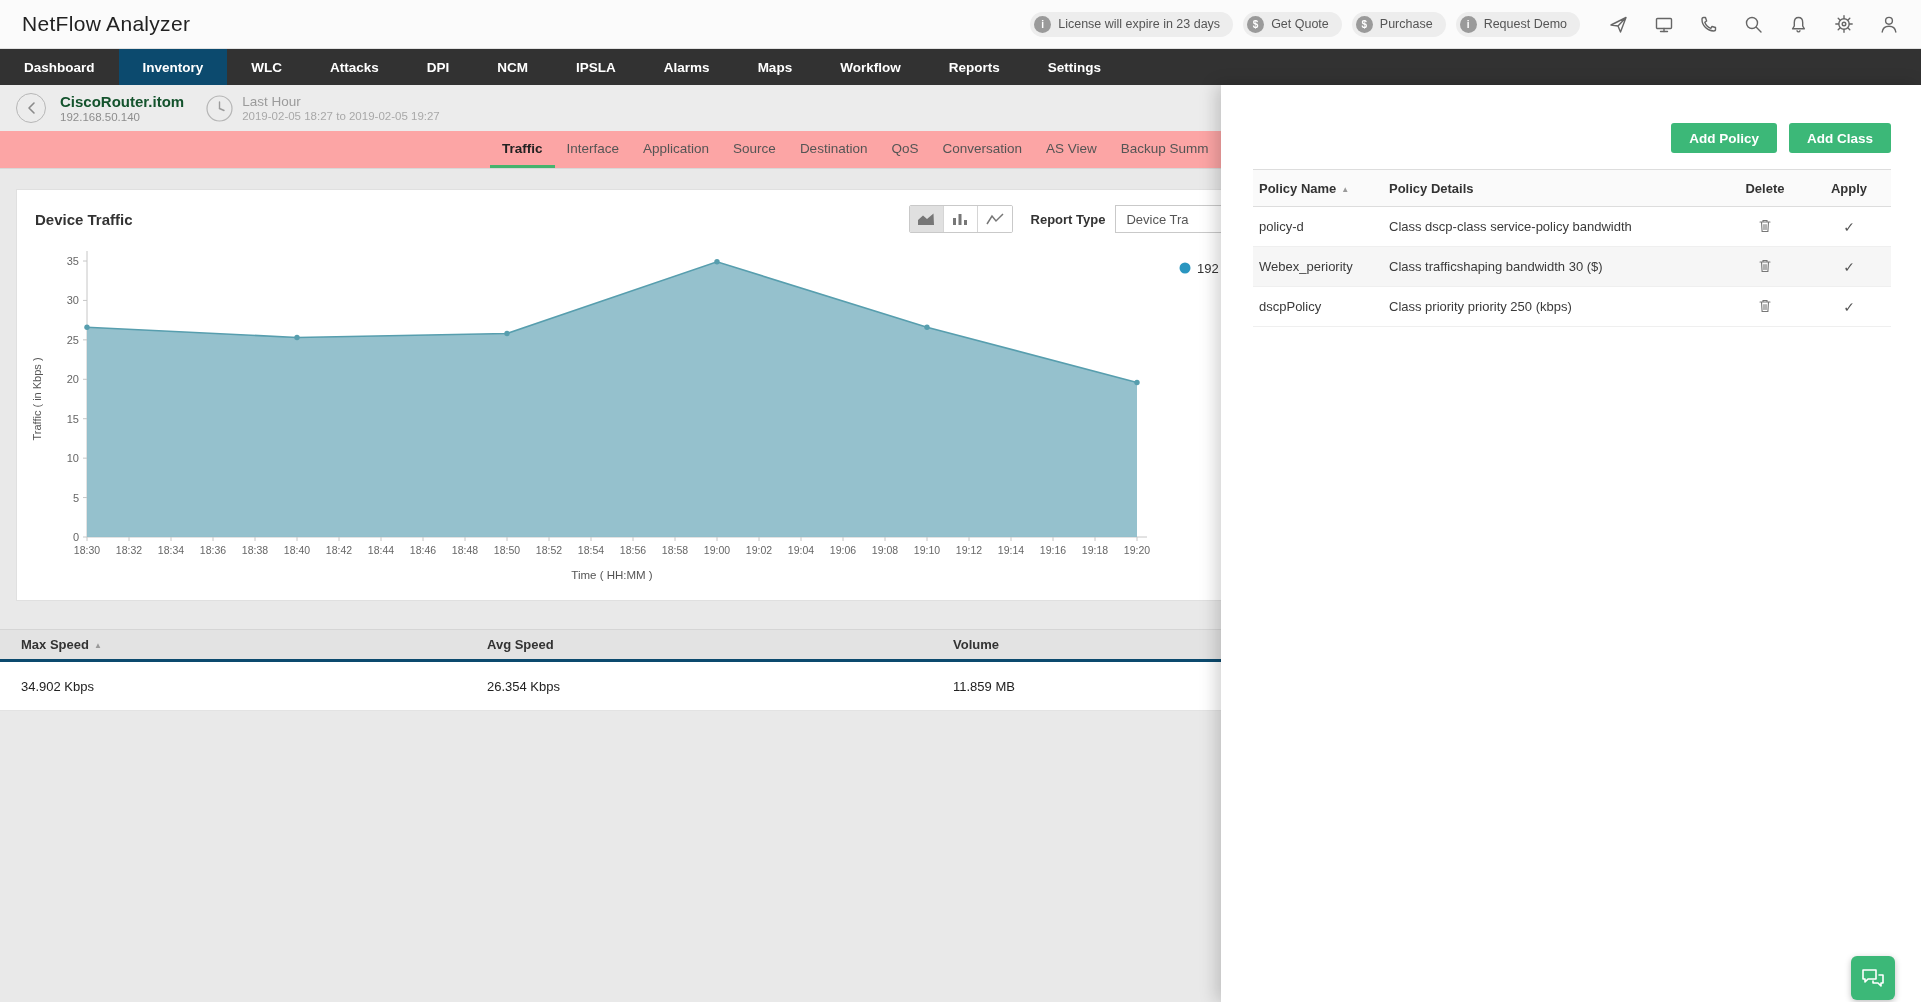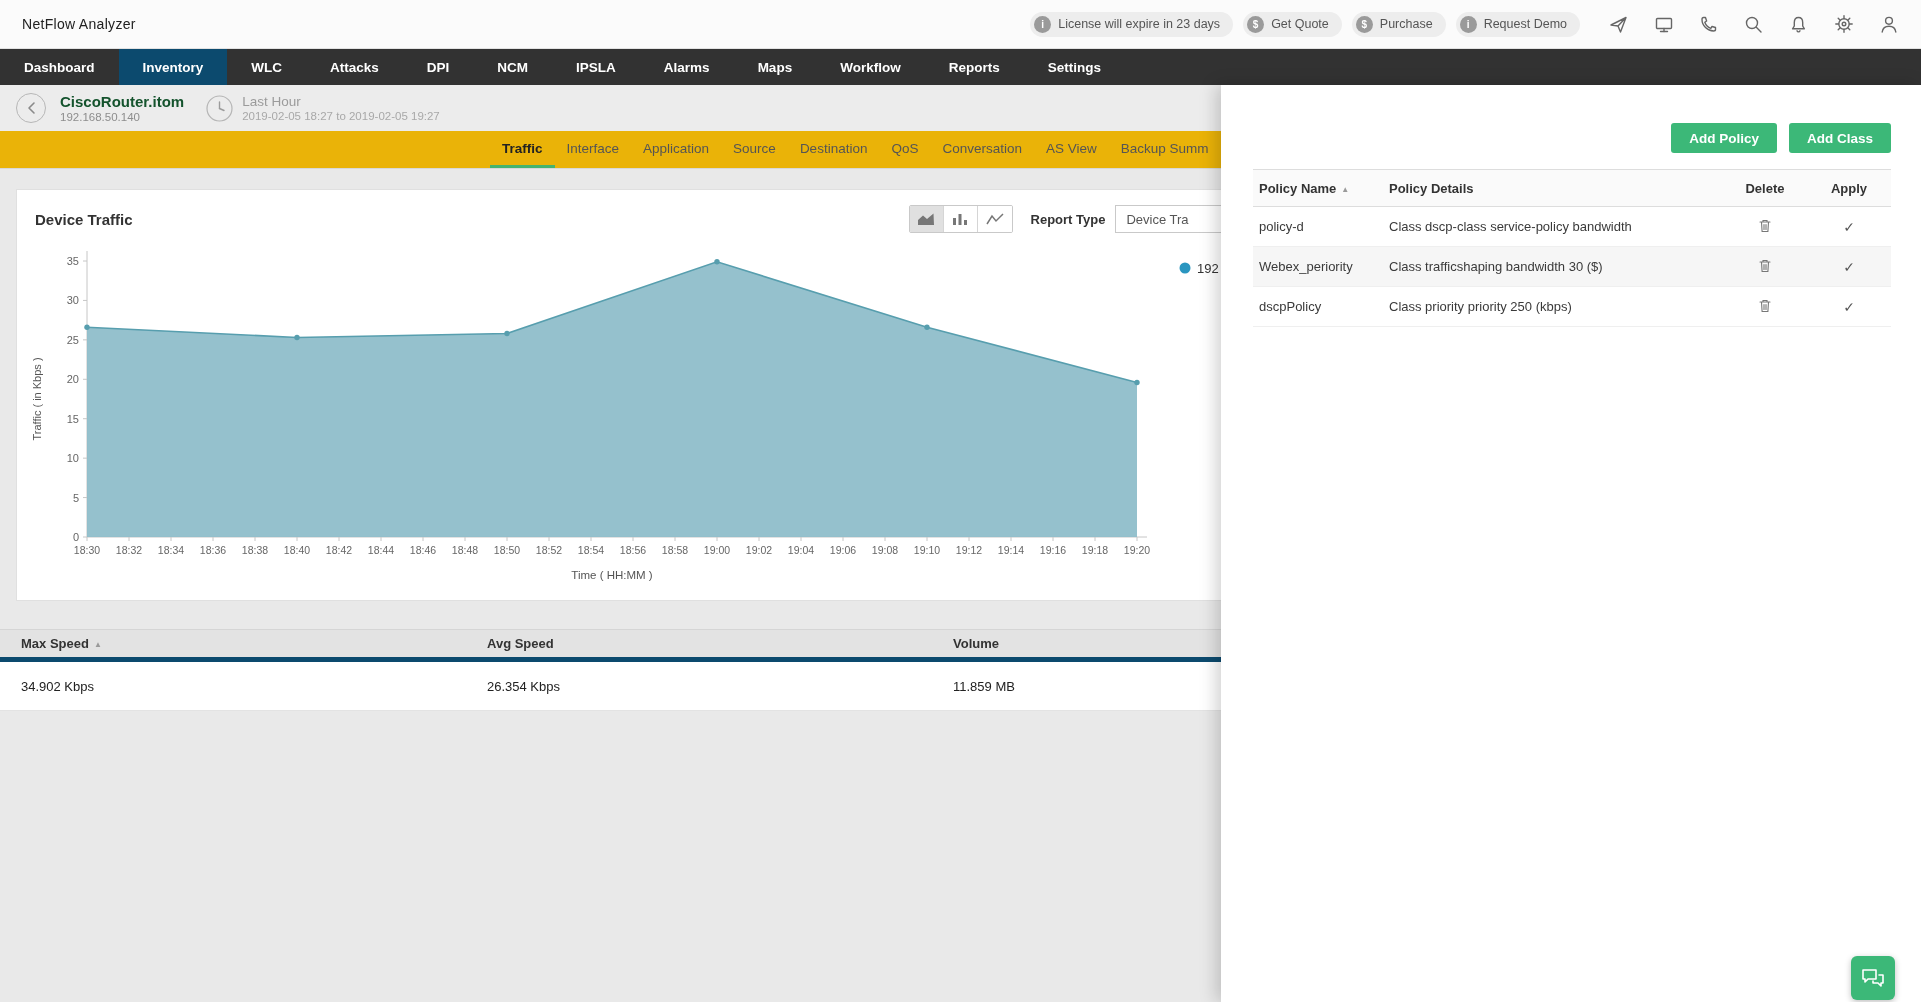--- a/index.html
+++ b/index.html
@@ -2,21 +2,21 @@
 <html><head>
 <meta charset="utf-8">
 <style>
   * { margin:0; padding:0; box-sizing:border-box; }
   html,body { width:1921px; height:1002px; overflow:hidden; }
   body { font-family:"Liberation Sans", sans-serif; background:#e9e9e9; position:relative; color:#333; }
 
   
   .topbar { height:49px; background:#fbfbfb; border-bottom:1px solid #e2e2e2;
             display:flex; align-items:center; justify-content:space-between; padding:0 22px; }
-  .app-title { font-size:14px; color:#222; letter-spacing:.3px; }
+  .app-title { font-size:21px; color:#222; letter-spacing:.3px; }
   .topbar-right { display:flex; align-items:center; gap:28px; }
   .pills { display:flex; gap:10px; }
   .pill { height:25px; background:#ededed; border-radius:13px; display:flex; align-items:center;
           gap:7px; padding:0 13px 0 4px; font-size:12.5px; color:#555; white-space:nowrap; }
   .pill-icon { width:17px; height:17px; border-radius:50%; background:#9a9a9a; color:#fff;
                font-size:10px; font-weight:bold; display:flex; align-items:center; justify-content:center; }
   .topbar-icons { display:flex; align-items:center; gap:24px; }
   .tb-icon { width:21px; height:21px; display:flex; align-items:center; justify-content:center; cursor:pointer; }
   .tb-icon svg { stroke:#666; fill:none; stroke-width:1.4; stroke-linecap:round; stroke-linejoin:round; }
 
@@ -30,21 +30,21 @@
   .device-bar { height:46px; background:#ececec; display:flex; align-items:center; padding:0 16px; gap:14px; }
   .back-btn { width:30px; height:30px; border-radius:50%; border:1px solid #b7b7b7; background:transparent;
               display:flex; align-items:center; justify-content:center; cursor:pointer; flex:none; }
   .device-info .name { font-size:15px; font-weight:bold; color:#14532d; line-height:1.2; }
   .device-info .ip { font-size:11.5px; color:#8d8d8d; }
   .time-block { display:flex; align-items:center; gap:9px; margin-left:8px; }
   .time-info .label { font-size:13.5px; color:#9b9b9b; line-height:1.2; }
   .time-info .range { font-size:11.5px; color:#a8a8a8; }
 
   
-  .tabbar { height:38px; background:#eab308; border-bottom:1px solid #d8d8d8;
+  .tabbar { height:38px; background:#fca5a5; border-bottom:1px solid #d8d8d8;
             display:flex; align-items:stretch; padding-left:490px; }
   .tab { padding:0 12px; display:flex; align-items:center; font-size:13.5px; color:#555;
          border-bottom:3px solid transparent; cursor:pointer; white-space:nowrap; }
   .tab.active { color:#222; font-weight:bold; border-bottom-color:#45b36d; }
 
   
   .card { background:#fff; border:1px solid #e0e0e0; margin:20px 16px 0 16px; padding-bottom:8px; }
   .card-header { display:flex; align-items:center; padding:14px 18px 0 18px; height:44px; }
   .card-title { font-size:15px; font-weight:bold; color:#333; }
   .chart-type-group { display:flex; border:1px solid #c9c9c9; border-radius:2px; overflow:hidden; margin-left:776px; }
@@ -54,21 +54,21 @@
   .ct-btn.selected { background:#e0e0e0; }
   .report-label { font-size:13px; font-weight:bold; color:#333; margin-left:18px; white-space:nowrap; }
   .report-select { width:230px; height:28px; border:1px solid #c9c9c9; background:#fff; margin-left:10px;
                    display:flex; align-items:center; justify-content:space-between; padding:0 10px;
                    font-size:13px; color:#555; cursor:pointer; white-space:nowrap; }
   .report-select .caret { color:#888; font-size:10px; }
   #chart { margin:2px 0 0 10px; }
 
   
   .summary { margin-top:28px; }
-  .sum-header { height:33px; background:#e3e3e3; border-top:1px solid #d5d5d5; border-bottom:5px solid #0c4a6e;
+  .sum-header { height:33px; background:#e3e3e3; border-top:1px solid #d5d5d5; border-bottom:3px solid #0c4a6e;
                 display:flex; align-items:center; }
   .sum-row { height:49px; background:#fff; border-bottom:1px solid #e3e3e3; display:flex; align-items:center; }
   .sum-cell { width:466px; padding-left:21px; font-size:13px; }
   .sum-header .sum-cell { font-weight:bold; color:#333; }
   .sum-row .sum-cell { color:#222; }
   .sort-arrow { font-size:8px; color:#9a9a9a; margin-left:5px; vertical-align:middle; }
 
   
   .panel { position:absolute; left:1221px; top:85px; width:700px; height:917px; background:#fff;
            box-shadow:-5px 0 16px rgba(0,0,0,0.18); z-index:10; }

